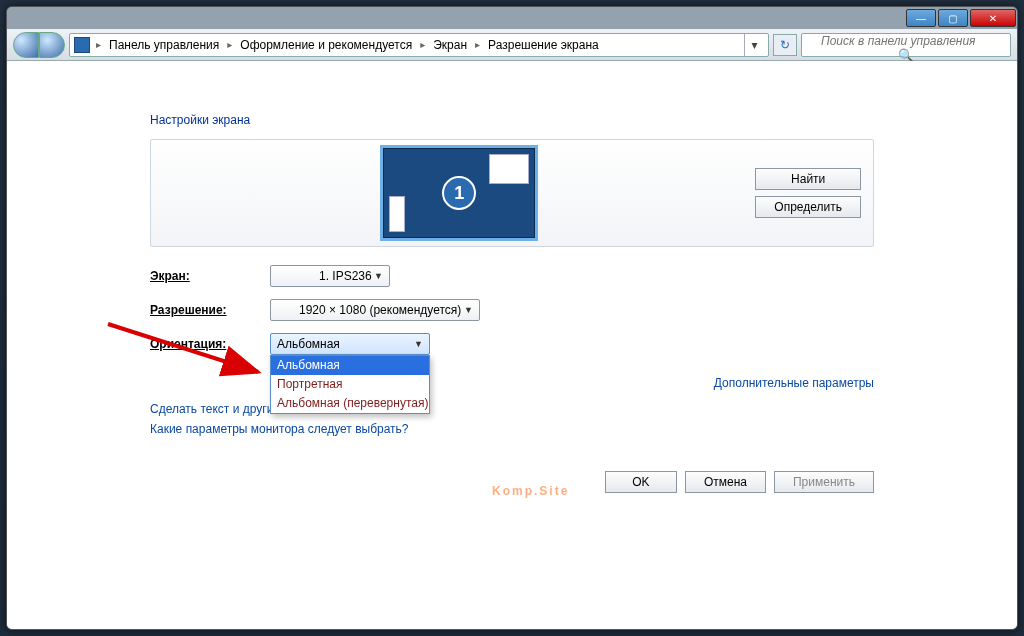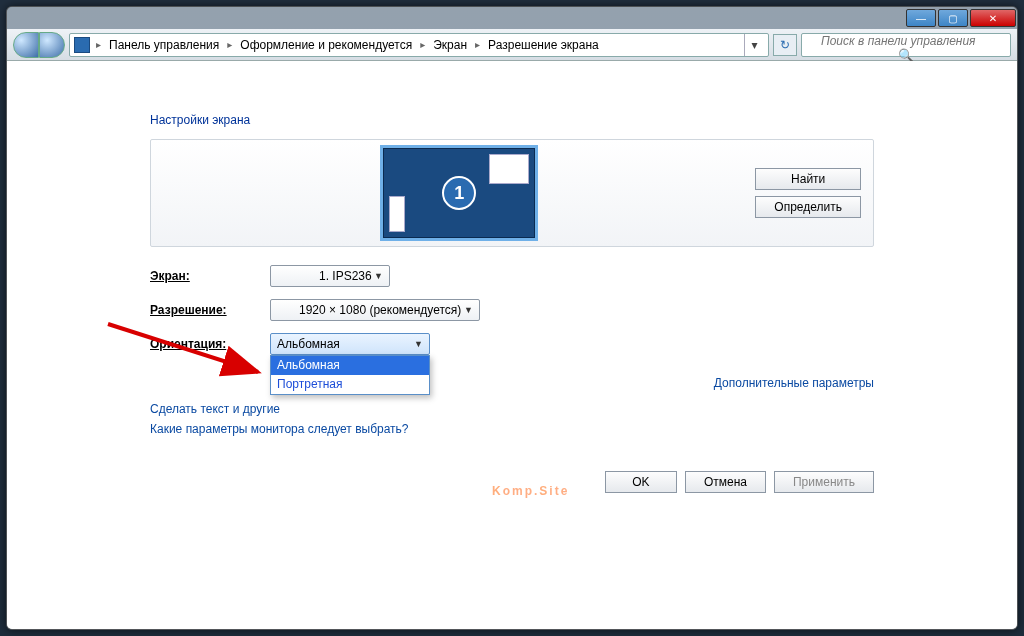--- a/index.html
+++ b/index.html
@@ -99,21 +99,21 @@
   .dd-btn.wide { width:210px;padding-left:28px; }
   .dd-btn.orient { width:160px; background:linear-gradient(#eaf4ff,#cfe4fb); border-color:#5a8fc8; }
   .dd-arrow { font-size:9px; color:#333; }
 
   
   .dd-list {
     position:absolute; left:0; top:22px; width:160px;
     background:#fff; border:1px solid #5a8fc8; box-shadow:2px 3px 6px rgba(0,0,0,0.25);
     z-index:50;
   }
-  .dd-item { padding:2px 6px 3px 6px; color:#1d4ed8; white-space:nowrap; }
+  .dd-item { padding:2px 6px 3px 6px; color:#7f1d1d; white-space:nowrap; }
   .dd-item.sel { background:#2a6fe0; color:#fff; }
 
   .links { margin-top:6px; }
   .link { color:#0b4aa2; font-size:12px; display:block; padding:3px 0; }
   .link.first { margin-top:44px; } 
   .adv-link { position:absolute; right:18px; top:312px; color:#0b4aa2; }
 
   .action-row { position:absolute; right:18px; top:410px; display:flex; gap:8px; }
 
   
@@ -204,20 +204,21 @@
 
         <div class="label"><span class="u">Ориентация:</span></div>
         <div class="dropdown" style="position:relative;">
           <div class="dd-btn orient">
             <span>Альбомная</span>
             <span class="dd-arrow">▼</span>
           </div>
           <div class="dd-list">
             <div class="dd-item sel">Альбомная</div>
             <div class="dd-item">Портретная</div>
+            <div class="dd-item">Альбомная (перевернутая)</div>
           </div>
         </div>
       </div>
 
       <a class="link adv-link">Дополнительные параметры</a>
 
       <div class="links">
         <a class="link first">Сделать текст и другие</a>
         <a class="link">Какие параметры монитора следует выбрать?</a>
       </div>

